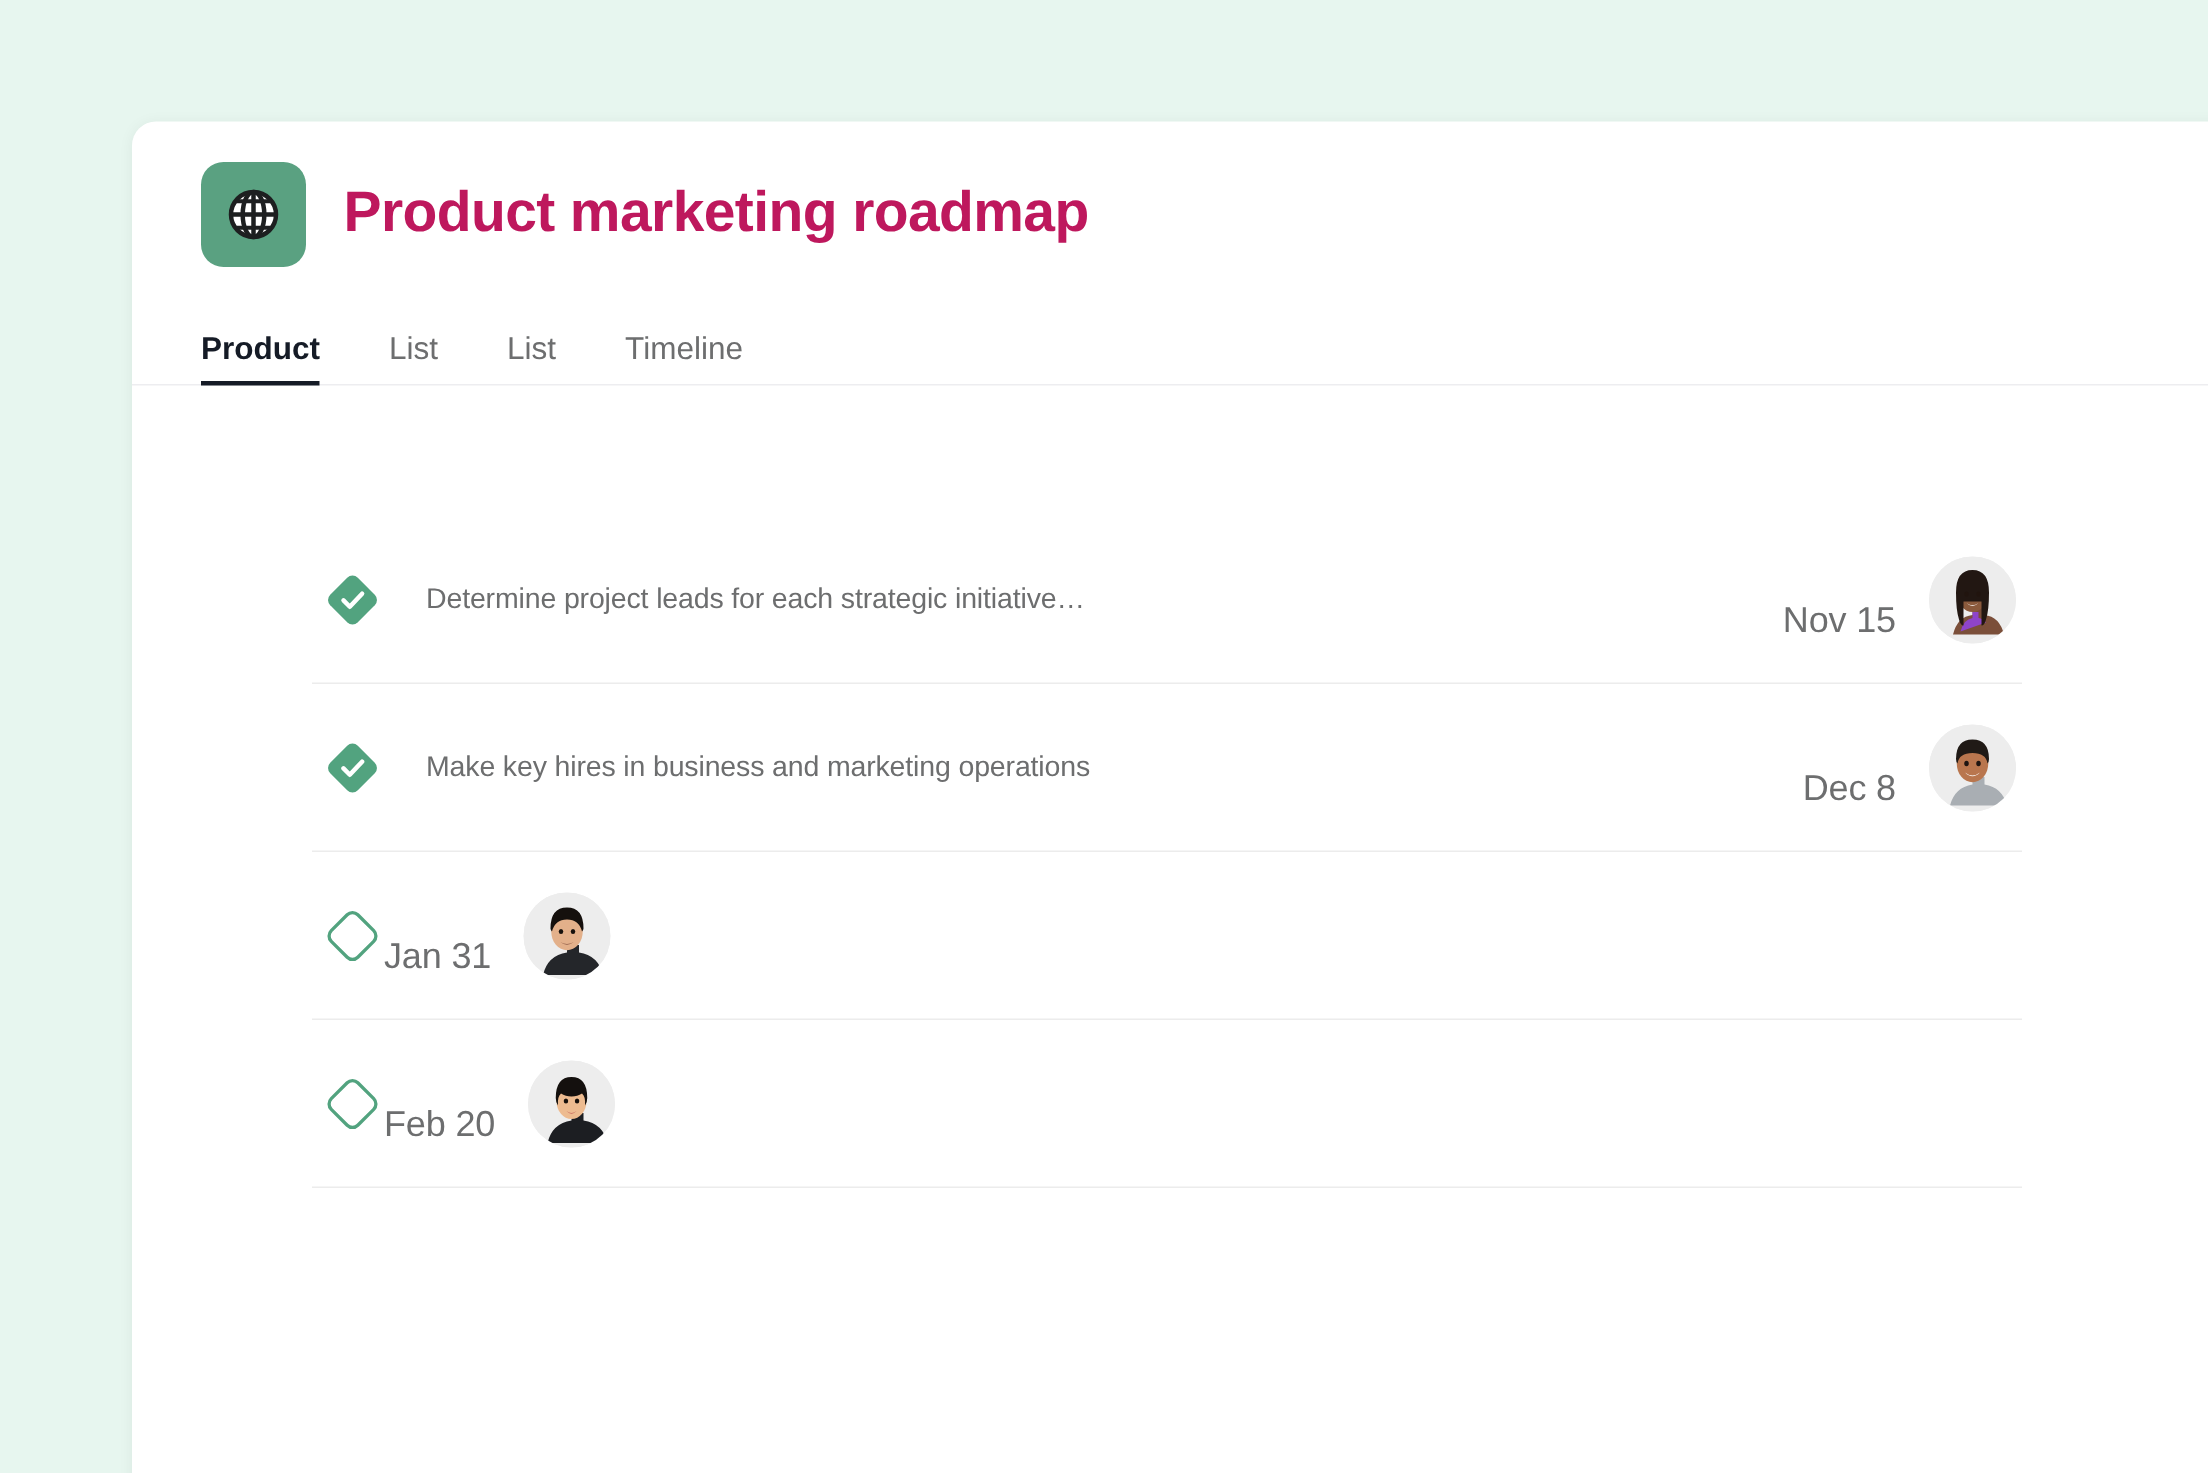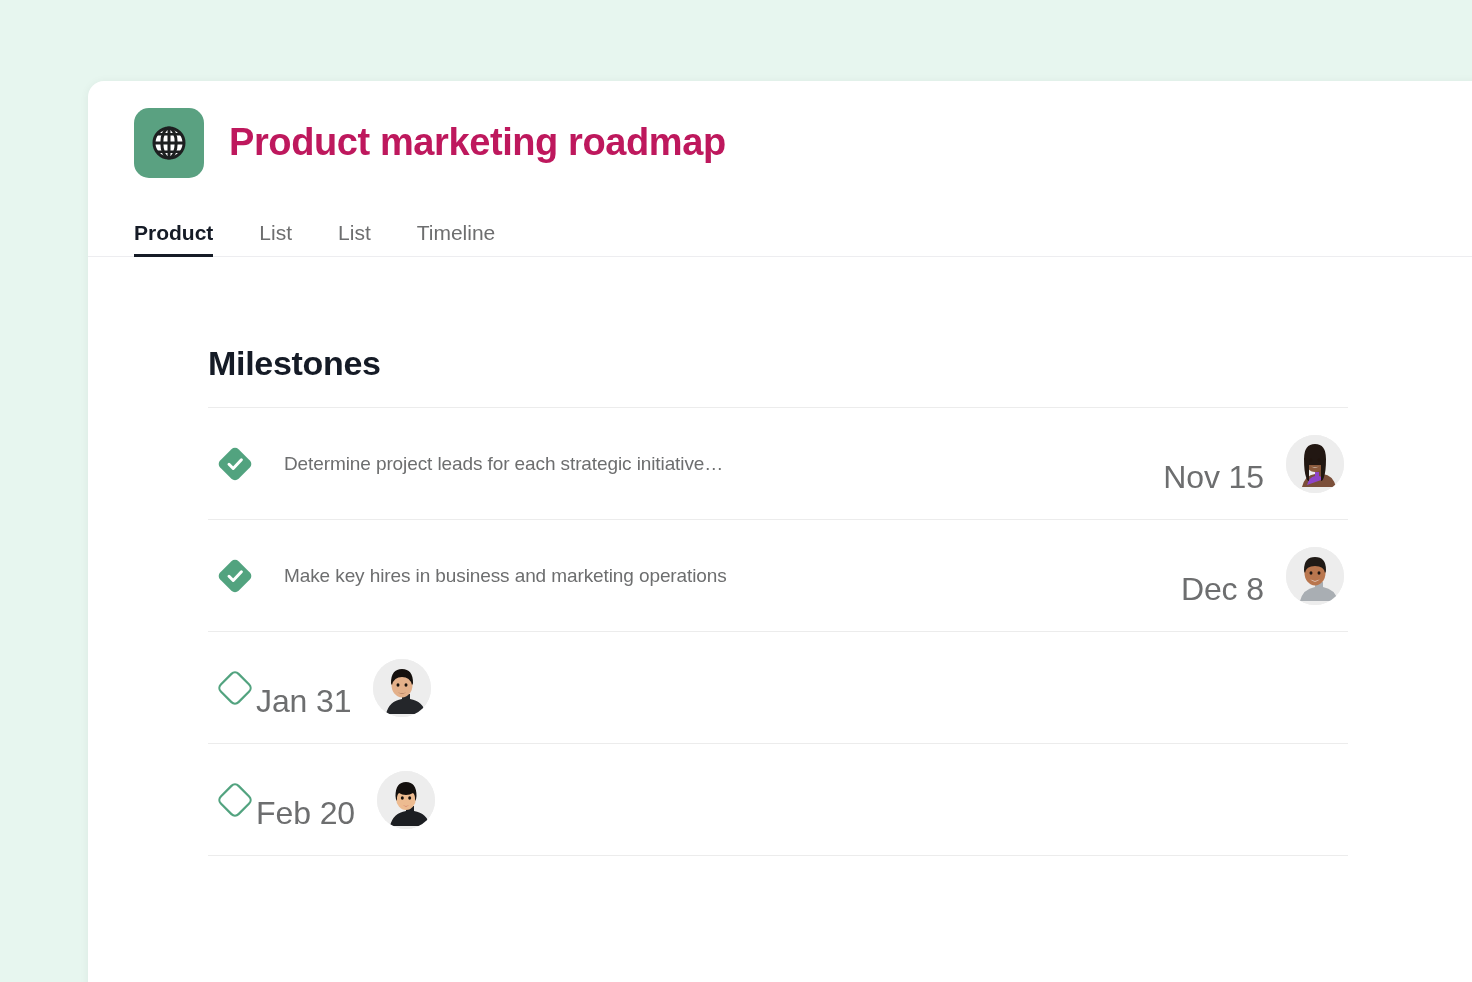--- a/index.html
+++ b/index.html
@@ -155,21 +155,21 @@
     white-space: nowrap;
     overflow: hidden;
     text-overflow: ellipsis;
     letter-spacing: -0.1px;
   }
   .milestone-row.done .milestone-name { color: #6d6e6f; }
   .milestone-row.open .milestone-name { color: #151b26; }
 
   .milestone-date {
     flex: none;
-    font-size: 32px;
+    font-size: 24px;
     color: #6d6e6f;
     margin-right: 22px;
     white-space: nowrap;
     letter-spacing: -0.1px;
     margin-top: 28px;
   }
 
   
   .avatar {
     flex: none;
@@ -205,21 +205,20 @@
   <div class="tab-bar">
     <button class="tab active">Product</button>
     <button class="tab">List</button>
     <button class="tab">List</button>
     <button class="tab">Timeline</button>
   </div>
 
   <div class="board-body">
     <div class="milestones-section">
 
-      <div class="section-title">Milestones</div>
 
       <div class="milestone-row done">
         <div class="milestone-marker">
           <svg width="40" height="40" viewBox="0 0 40 40" aria-hidden="true">
             <rect x="7" y="7" width="26" height="26" rx="5" ry="5" transform="rotate(45 20 20)" fill="#52a37f"></rect>
             <path d="M14 20.3 L18.2 24.5 L26.4 15.8" fill="none" stroke="#ffffff" stroke-width="3" stroke-linecap="round" stroke-linejoin="round"></path>
           </svg>
         </div>
         <div class="milestone-name">Determine project leads for each strategic initiative…</div>
         <div class="milestone-date">Nov 15</div>

